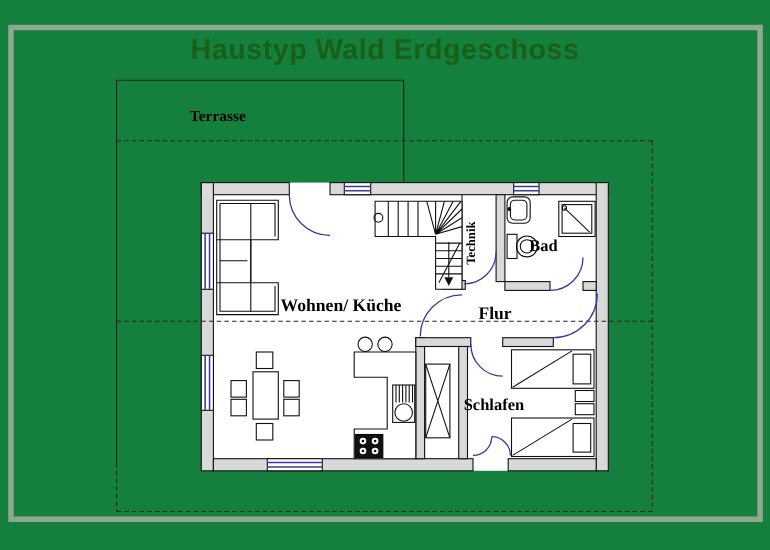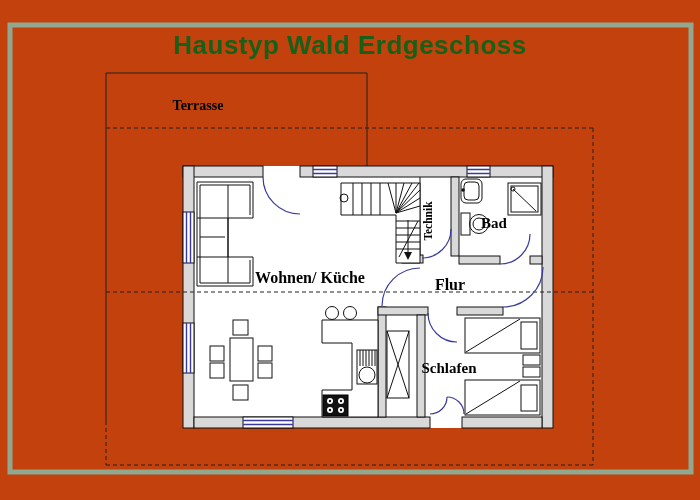--- a/index.html
+++ b/index.html
@@ -1,16 +1,16 @@
 <!DOCTYPE html>
 <html><head>
 <meta charset="utf-8">
 <style>
   html,body{margin:0;padding:0;background:#ffffff;}
-  .page{position:relative;width:700px;height:500px;background:#c2410c;overflow:hidden;}
+  .page{position:relative;width:700px;height:500px;background:#15803d;overflow:hidden;}
   svg{display:block;}
   .title-text{font-family:"Liberation Sans",sans-serif;font-weight:bold;font-size:26px;letter-spacing:.5px;}
   .rlabel{font-family:"Liberation Serif",serif;font-weight:bold;fill:#000000;}
   .lbl16{font-size:16px;}
   .lbl15{font-size:15px;}
   .lbl14{font-size:14px;}
   .lbl11{font-size:11.5px;}
   .thin{stroke:#111111;stroke-width:1;fill:none;}
   .wall{fill:#d9d9d9;stroke:#111111;stroke-width:1;}
   .white{fill:#ffffff;stroke:#111111;stroke-width:1;}

